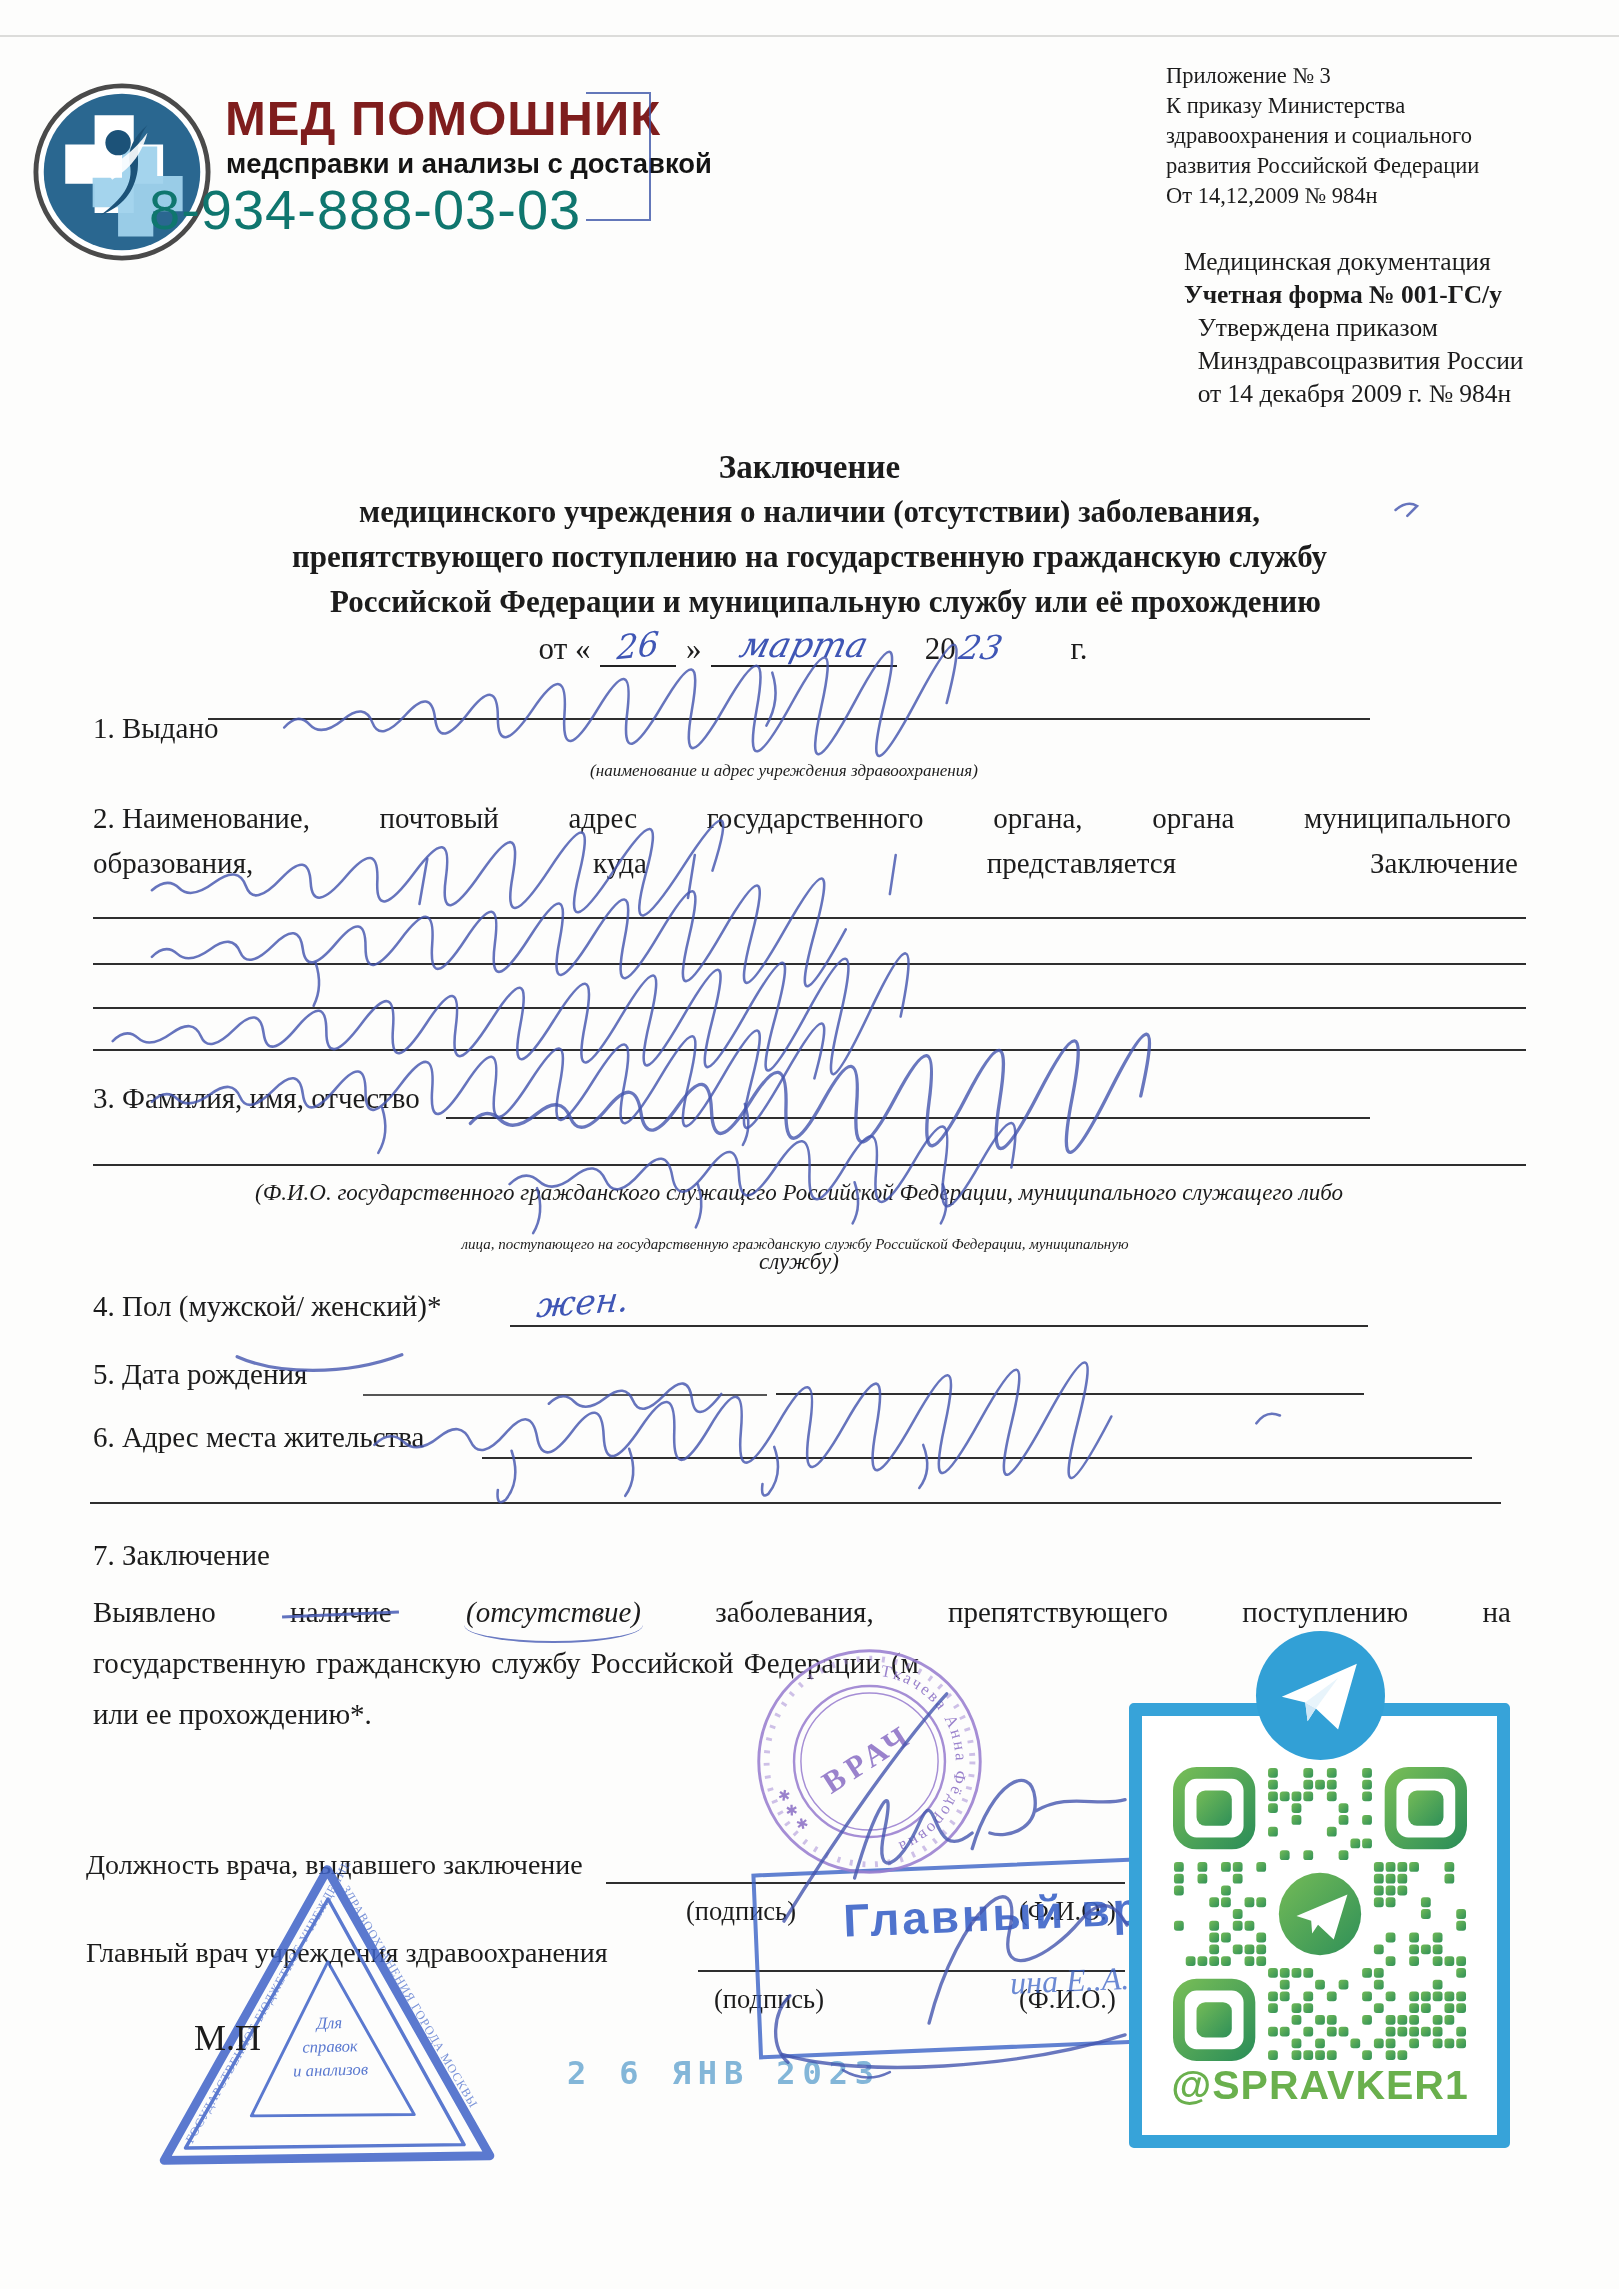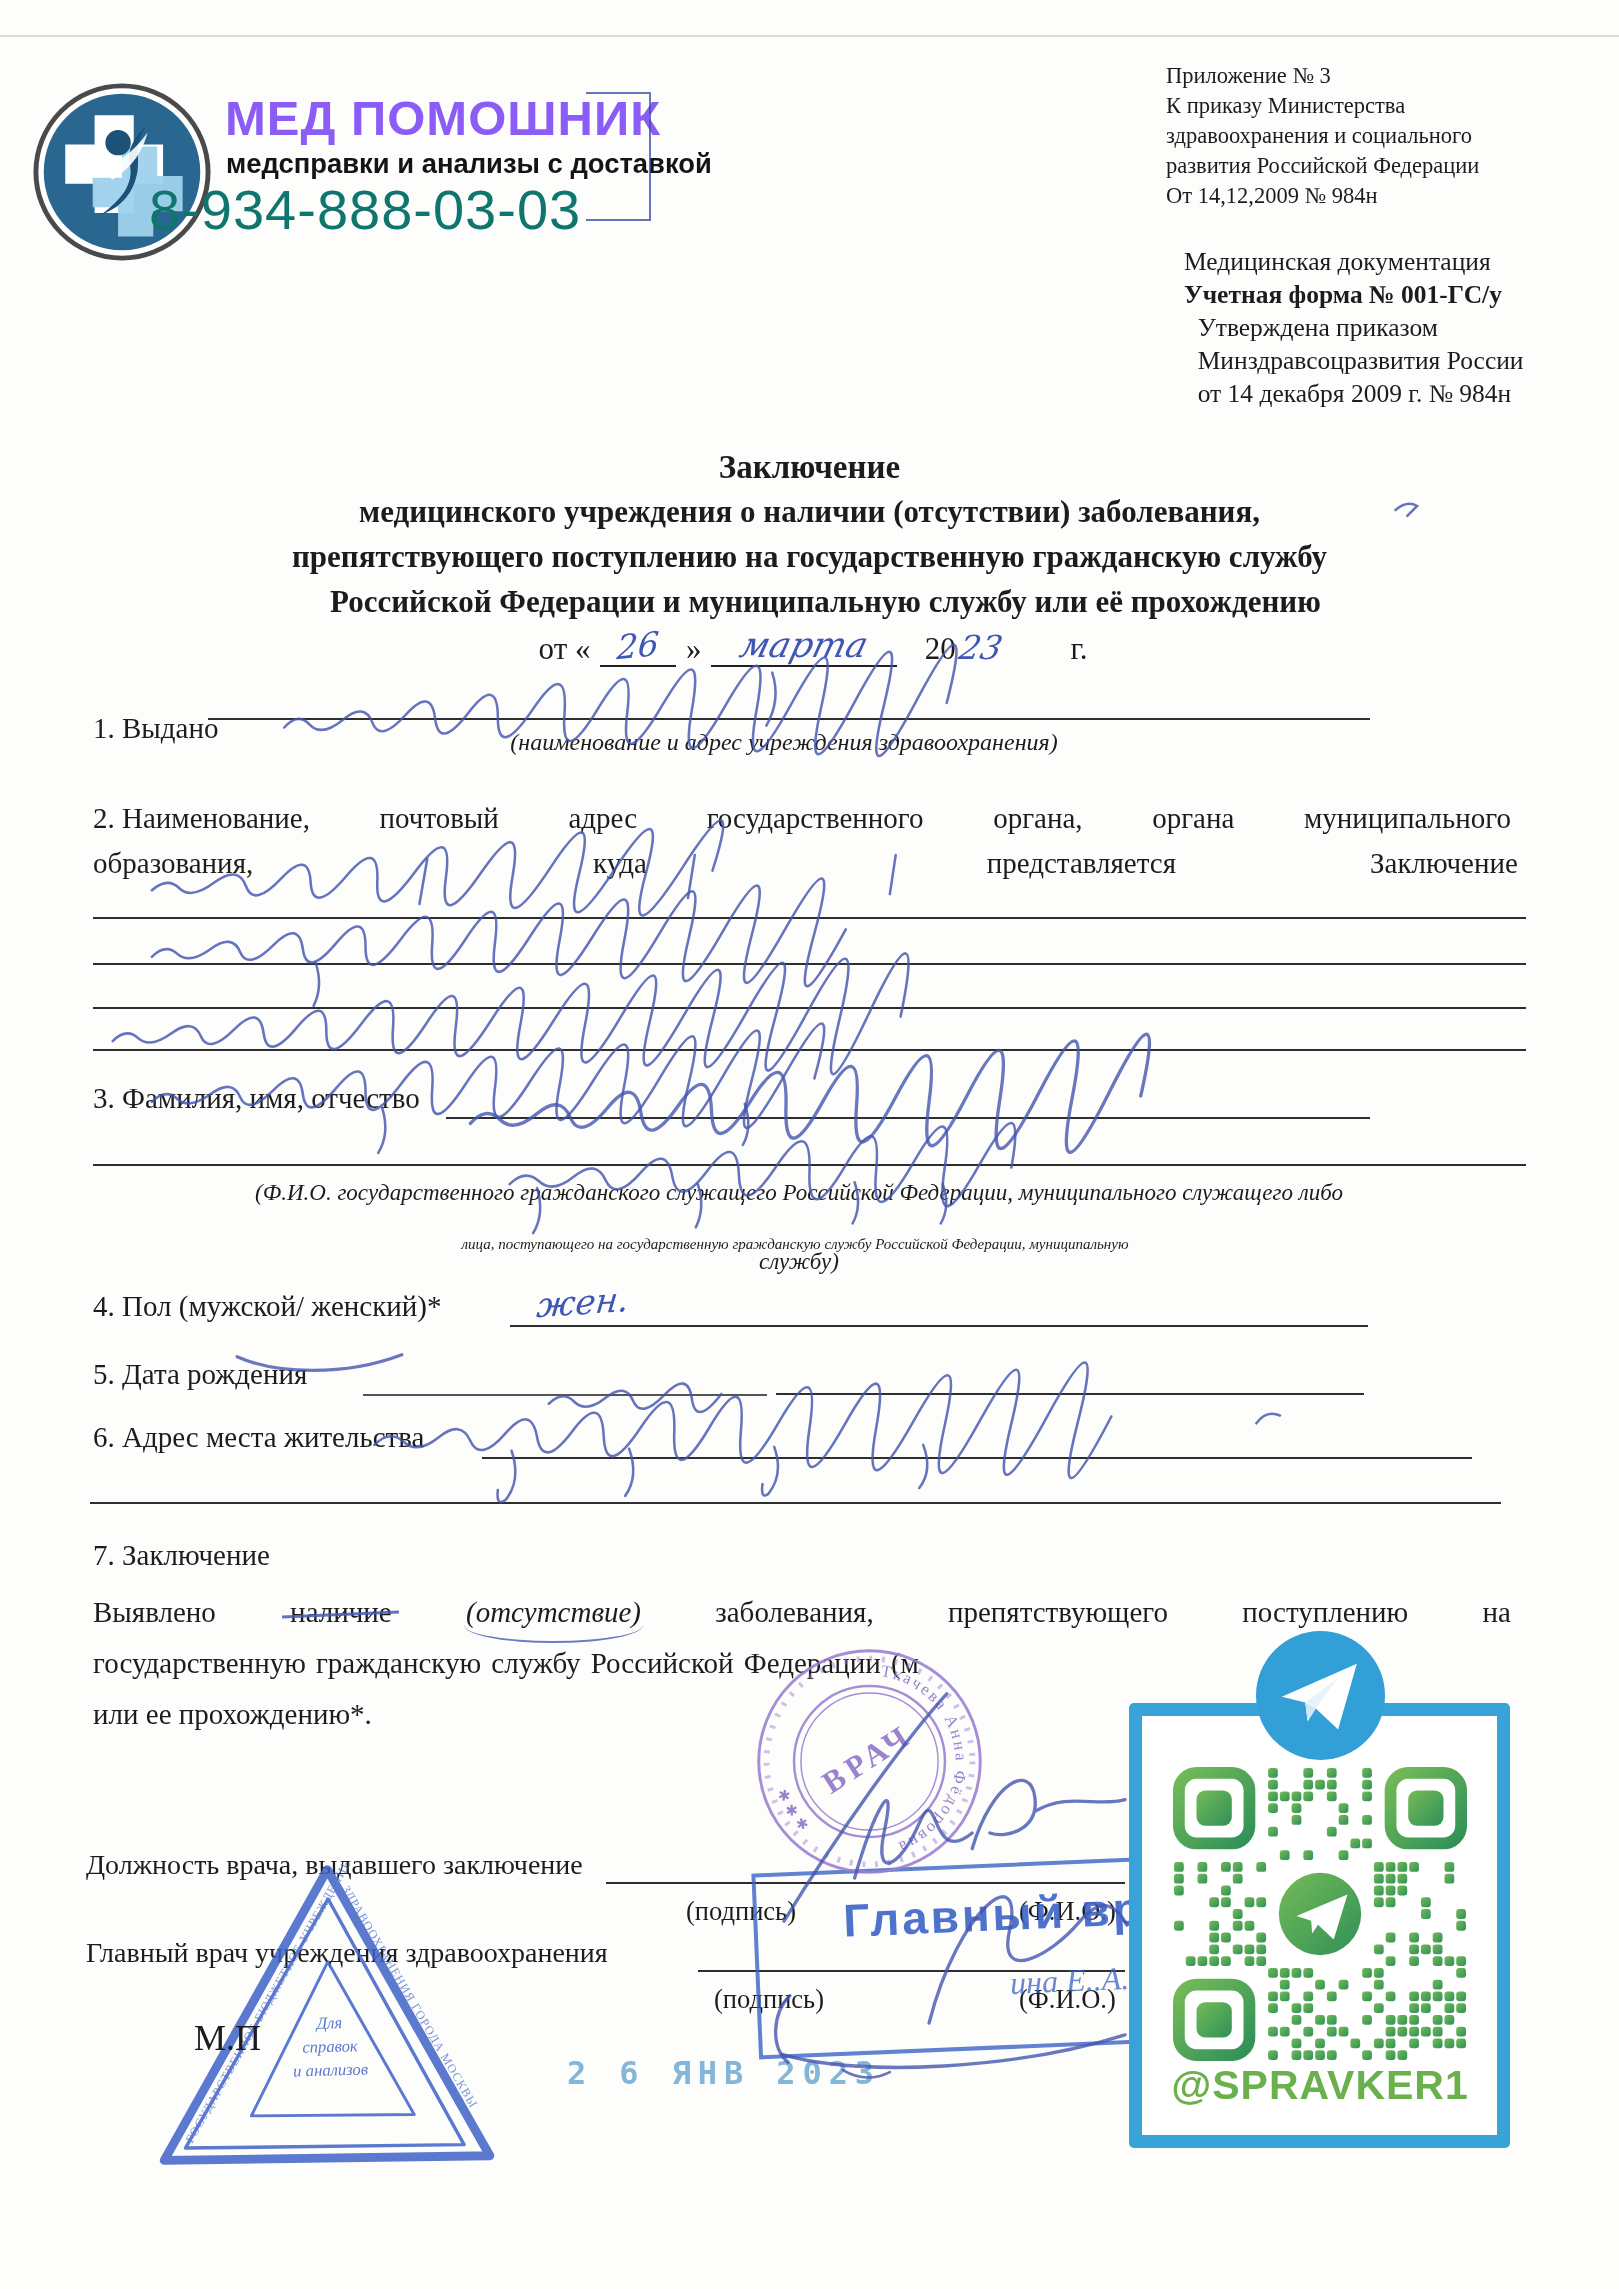--- a/index.html
+++ b/index.html
@@ -37,21 +37,21 @@
 
   <svg class="abs" style="left:32px;top:82px;" width="180" height="180" viewBox="0 0 184 184">
     <circle cx="92" cy="92" r="88" fill="#ffffff" stroke="#4a4a4a" stroke-width="5"></circle>
     <circle cx="92" cy="92" r="80" fill="#2a6790"></circle>
     <path d="M64 34 h40 v30 h30 v40 h-30 v30 h-40 v-30 h-30 v-40 h30 Z" fill="#ffffff"></path>
     <path d="M92 66 h36 v30 h26 v36 h-30 v26 h-36 v-30 h-26 v-30 h30 Z" fill="#9fd2ec" opacity="0.95"></path>
     <path d="M70 136 C 92 120 104 104 100 84 C 97 70 104 56 118 44 C 104 62 110 76 108 90 C 105 112 92 128 70 136 Z" fill="#1c5278"></path>
     <circle cx="88" cy="62" r="13" fill="#1c5278"></circle>
     <path d="M76 92 C 88 80 104 72 118 52 C 112 76 98 90 82 100 Z" fill="#ffffff" opacity="0.9"></path>
   </svg>
-  <div class="abs sans b" style="left:225px;top:90px;font-size:49px;color:#8b5cf6;letter-spacing:1px;">МЕД ПОМОШНИК</div>
+  <div class="abs sans b" style="left:225px;top:90px;font-size:49px;color:#7f1d1d;letter-spacing:1px;">МЕД ПОМОШНИК</div>
   <div class="abs sans b" style="left:226px;top:148px;font-size:27.4px;color:#141414;">медсправки и анализы с доставкой</div>
   <div class="abs sans" style="left:149px;top:177px;font-size:56px;color:#0f766e;font-weight:500;letter-spacing:1px;">8-934-888-03-03</div>
 
   <div class="abs" style="left:586px;top:92px;width:63px;height:125px;border:2.9px solid rgba(60,85,168,.8);border-left:none;"></div>
 
   <div class="abs ser" style="left:1166px;top:61px;font-size:22.5px;line-height:30px;">
     <div>Приложение № 3</div>
     <div>К приказу Министерства</div>
     <div>здравоохранения и социального</div>
     <div>развития Российской Федерации</div>
@@ -79,21 +79,21 @@
     <span style="display:inline-block;width:186px;border-bottom:2.5px solid #222;text-align:center;">
       <span class="hand" style="font-size:35px;display:inline-block;transform:skewX(-14deg);">марта</span>
     </span>
     <span style="margin-left:17.6px;">20</span>
     <span class="hand" style="font-size:33px;transform:skewX(-12deg);margin-left:-5.9px;">23</span>
     <span style="margin-left:59px;">г.</span>
   </div>
 
   <div class="abs ser" style="left:93px;top:712px;font-size:29px;">1. Выдано</div>
   <div class="rule" style="left:208px;top:718px;width:1162px;"></div>
-  <div class="abs ser it ctr" style="left:294px;top:729px;width:980px;font-size:24px;">(наименование и адрес учреждения здравоохранения)</div>
+  <div class="abs ser it ctr" style="left:294px;top:761px;width:980px;font-size:17px;">(наименование и адрес учреждения здравоохранения)</div>
 
   <div class="abs flexrow ser" style="left:93px;top:802px;width:1418px;font-size:29px;">
     <span>2. Наименование,</span>
     <span>почтовый</span>
     <span>адрес</span>
     <span>государственного</span>
     <span>органа,</span>
     <span>органа</span>
     <span>муниципального</span>
   </div>

